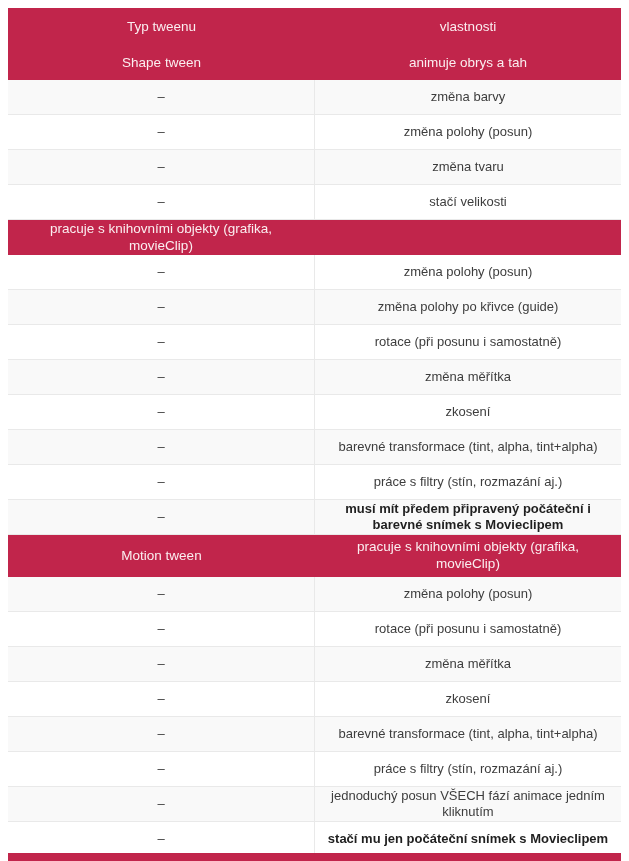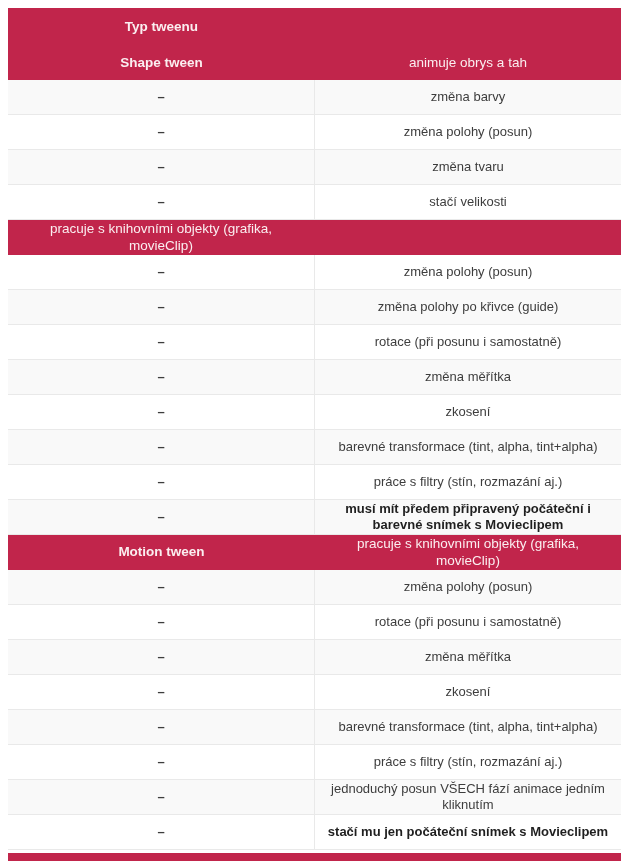--- a/index.html
+++ b/index.html
@@ -22,21 +22,21 @@
   .cell {
     display: flex;
     align-items: center;
     justify-content: center;
     text-align: center;
     font-size: 13px;
     color: #3d3d3d;
     padding: 0 10px;
     line-height: 1.25;
   }
-  .cell.c1 { width: 307px; font-weight: bold; }
+  .cell.c1 { width: 307px; }
   .cell.c2 { width: 306px; }
   
   .row.red { background: #c1254b; }
   .row.red .cell {
     color: #fbeef0;
     font-size: 13.5px;
   }
   .row.top-main { height: 38px; }
   .row.top-sub  { height: 34px; }
   
@@ -58,20 +58,21 @@
     height: 8px;
     background: #c1254b;
   }
 </style>
 </head>
 <body>
 
 <div class="table-wrap">
   <div class="row red top-main">
     <div class="cell c1">Typ tweenu</div>
+    <div class="cell c2">vlastnosti</div>
   </div>
   <div id="rows-container">
       <div class="row red top-sub" style="height: 34px;">
         <div class="cell c1">Shape tween</div>
         <div class="cell c2">animuje obrys a tah</div>
       </div>
       <div class="row body stripe-odd">
         <div class="cell c1">–</div>
         <div class="cell c2">změna barvy</div>
       </div>
@@ -115,21 +116,21 @@
         <div class="cell c2">barevné transformace (tint, alpha, tint+alpha)</div>
       </div>
       <div class="row body stripe-even">
         <div class="cell c1">–</div>
         <div class="cell c2">práce s filtry (stín, rozmazání aj.)</div>
       </div>
       <div class="row body stripe-odd bold">
         <div class="cell c1">–</div>
         <div class="cell c2">musí mít předem připravený počáteční i barevné snímek s Movieclipem</div>
       </div>
-      <div class="row red top-main" style="height: 35px;">
+      <div class="row red top-main" style="height: 42px;">
         <div class="cell c1">Motion tween</div>
         <div class="cell c2">pracuje s knihovními objekty (grafika, movieClip)</div>
       </div>
       <div class="row body stripe-odd">
         <div class="cell c1">–</div>
         <div class="cell c2">změna polohy (posun)</div>
       </div>
       <div class="row body stripe-even">
         <div class="cell c1">–</div>
         <div class="cell c2">rotace (při posunu i samostatně)</div>

